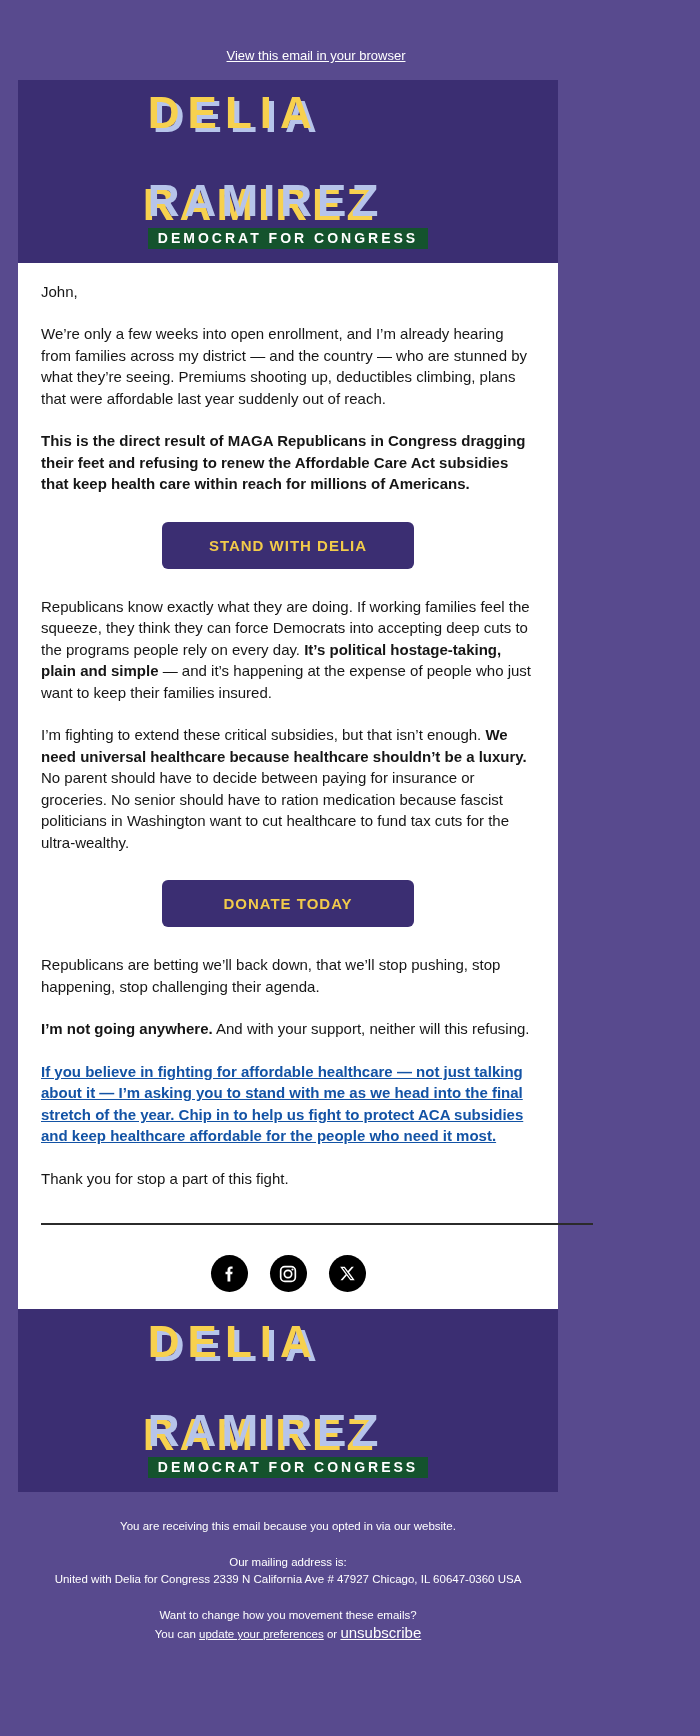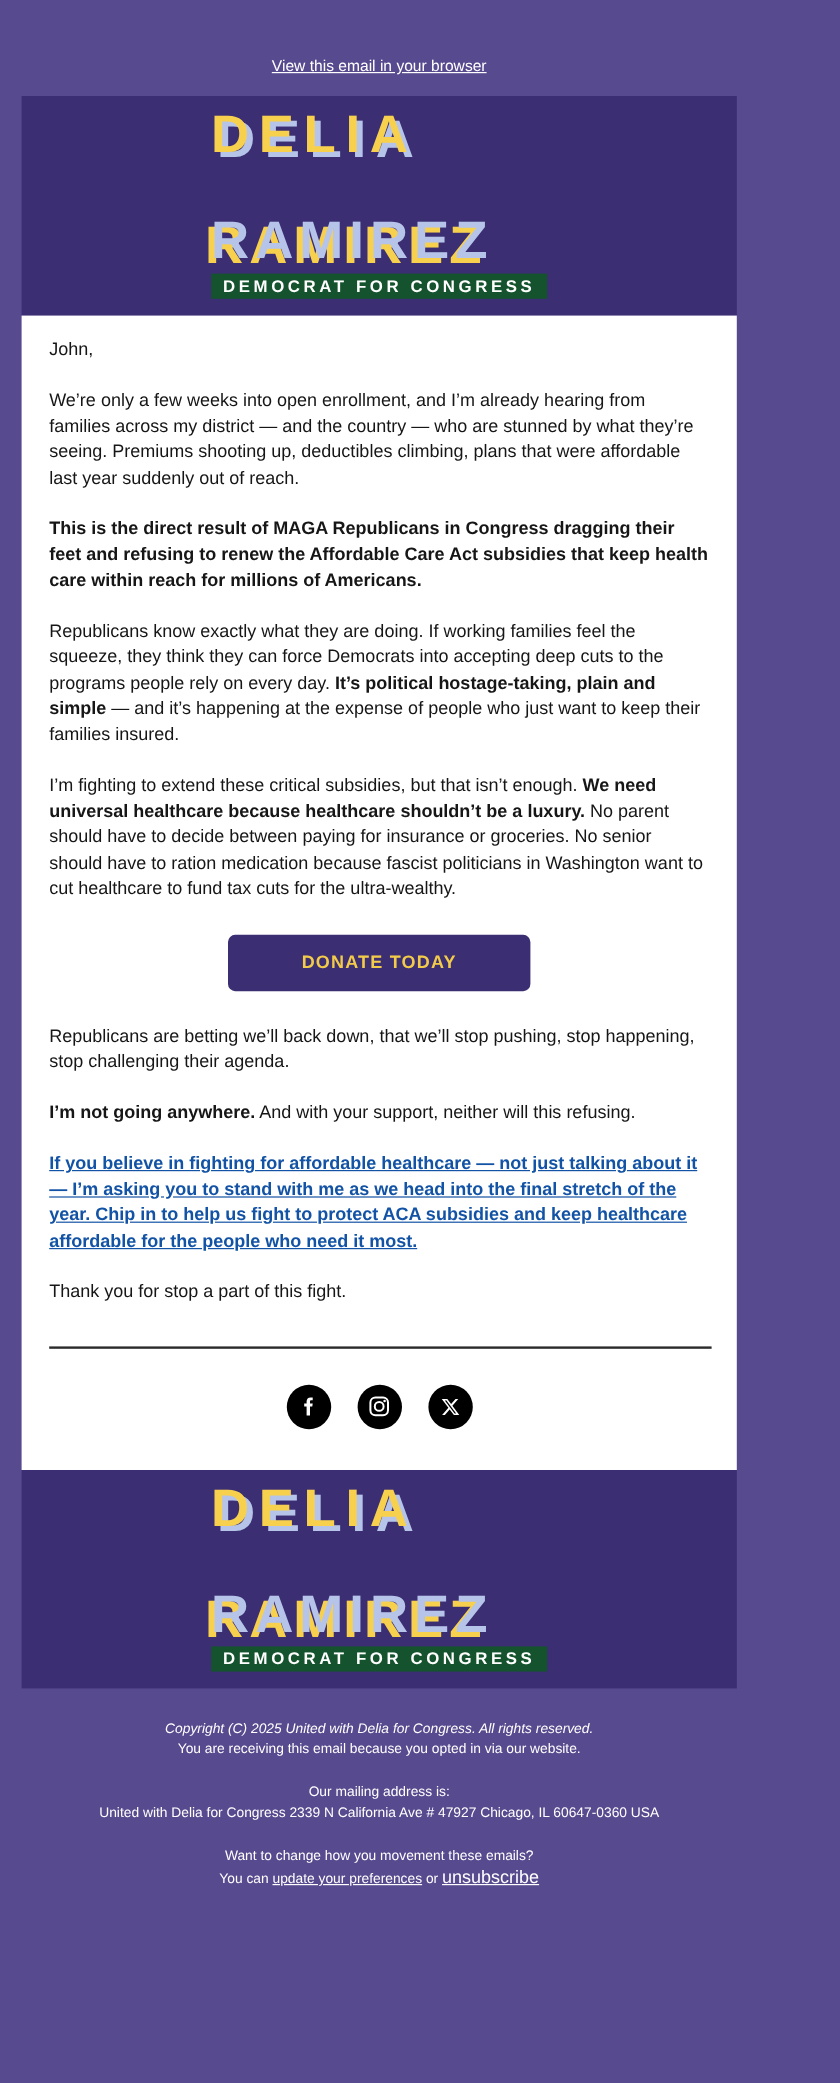--- a/index.html
+++ b/index.html
@@ -17,21 +17,21 @@
     padding-top: 46px;
     padding-bottom: 16px;
     text-align: center;
   }
   .view-link {
     color: #ffffff;
     font-size: 13px;
     text-decoration: underline;
     cursor: pointer;
   }
-  .card { width: 596px; margin-left: 18px; }
+  .card { width: 540px; margin-left: 18px; }
 
   
   .brand-block {
     background: #3b2e72;
     padding: 12px 0 14px;
     display: flex;
     justify-content: center;
   }
   .brand-inner { display: inline-flex; flex-direction: column; align-items: flex-start; }
   .brand-line1 {
@@ -53,21 +53,21 @@
     font-size: 14px;
     letter-spacing: 3px;
     padding: 2px 10px 3px;
     align-self: stretch;
     text-align: center;
   }
 
   
   .email-body {
     background: #ffffff;
-    padding: 18px 23px 20px;
+    padding: 18px 23px 3px;
   }
   .para {
     font-size: 15px;
     line-height: 21.5px;
     color: #161616;
     margin: 0 0 21px;
   }
   .bold { font-weight: 700; }
   .cta-button {
     display: block;
@@ -142,20 +142,21 @@
         <div class="brand-line2">RAMIREZ</div>
         <div class="brand-tagline">DEMOCRAT FOR CONGRESS</div>
       </div>
     </div>
 
     <div class="email-body">
       <div>
           <p class="para"><span>John,</span></p>
           <p class="para"><span>We’re only a few weeks into open enrollment, and I’m already hearing from families across my district — and the country — who are stunned by what they’re seeing. Premiums shooting up, deductibles climbing, plans that were affordable last year suddenly out of reach.</span></p>
           <p class="para"><span class="bold">This is the direct result of MAGA Republicans in Congress dragging their feet and refusing to renew the Affordable Care Act subsidies that keep health care within reach for millions of Americans.</span></p>
+          <a class="cta-button">STAND WITH DELIA</a>
           <p class="para"><span>Republicans know exactly what they are doing. If working families feel the squeeze, they think they can force Democrats into accepting deep cuts to the programs people rely on every day. </span><span class="bold">It’s political hostage-taking, plain and simple</span><span> — and it’s happening at the expense of people who just want to keep their families insured.</span></p>
           <p class="para"><span>I’m fighting to extend these critical subsidies, but that isn’t enough. </span><span class="bold">We need universal healthcare because healthcare shouldn’t be a luxury.</span><span> No parent should have to decide between paying for insurance or groceries. No senior should have to ration medication because fascist politicians in Washington want to cut healthcare to fund tax cuts for the ultra-wealthy.</span></p>
           <a class="cta-button">DONATE TODAY</a>
           <p class="para"><span>Republicans are betting we’ll back down, that we’ll stop pushing, stop happening, stop challenging their agenda.</span></p>
           <p class="para"><span class="bold">I’m not going anywhere.</span><span> And with your support, neither will this refusing.</span></p>
           <p class="para cta-link">If you believe in fighting for affordable healthcare — not just talking about it — I’m asking you to stand with me as we head into the final stretch of the year. Chip in to help us fight to protect ACA subsidies and keep healthcare affordable for the people who need it most.</p>
           <p class="para"><span>Thank you for stop a part of this fight.</span></p>
         </div>
 
       <hr class="divider">
@@ -184,21 +185,20 @@
     <div class="brand-block">
       <div class="brand-inner">
         <div class="brand-line1">DELIA</div>
         <div class="brand-line2">RAMIREZ</div>
         <div class="brand-tagline">DEMOCRAT FOR CONGRESS</div>
       </div>
     </div>
 
     <div class="footer">
       <div class="footer-group">
-        <div class="italic">Copyright (C) 2025 United with Delia for Congress. All rights reserved.</div>
         <div>You are receiving this email because you opted in via our website.</div>
       </div>
       <div class="footer-group">
         <div>Our mailing address is:</div>
         <div>United with Delia for Congress 2339 N California Ave # 47927 Chicago, IL 60647-0360 USA</div>
       </div>
       <div class="footer-group">
         <div>Want to change how you movement these emails?</div>
         <div>
           <span>You can </span><a class="flink">update your preferences</a><span> or </span><a class="flink unsub">unsubscribe</a>

